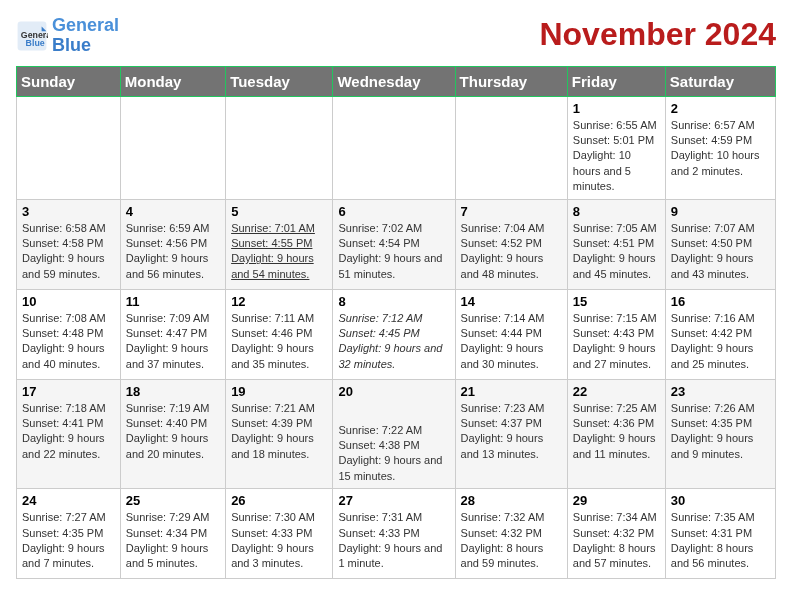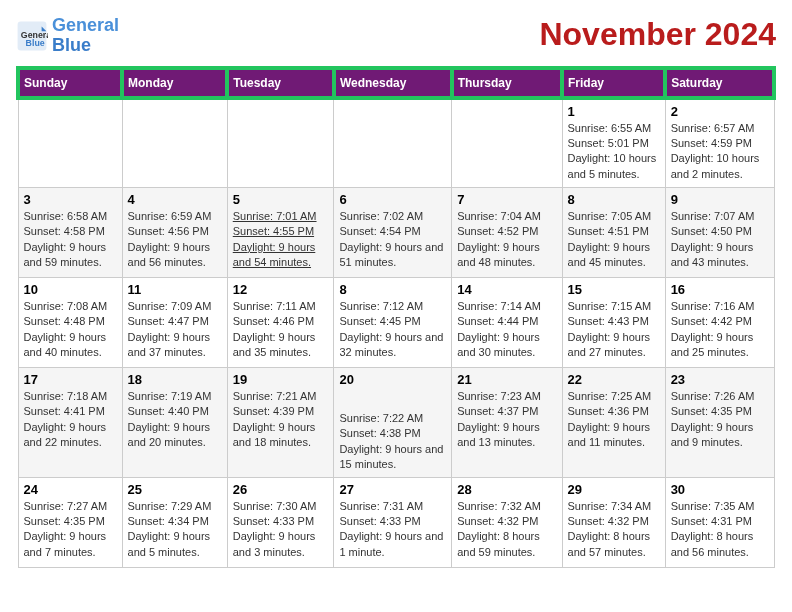--- a/index.html
+++ b/index.html
@@ -43,27 +43,27 @@
     .subtitle {
       font-size: 15px;
       color: #555;
     }
     table {
       width: 100%;
       border-collapse: collapse;
       font-size: 11px;
     }
     thead tr th {
-      background: #701a75;
+      background: #737373;
       color: #fff;
       font-weight: bold;
       padding: 6px 4px;
       text-align: left;
-      font-size: 12px;
-      border: 4px solid #22c55e;
+      font-size: 15px;
+      border: 1px solid #22c55e;
     }
     tbody tr td {
       border: 1px solid #ccc;
       vertical-align: top;
       padding: 4px 5px;
       min-height: 80px;
       height: 90px;
       background: #fff;
     }
     tbody tr:nth-child(even) td {
@@ -196,21 +196,21 @@
 Daylight: 9 hours and 37 minutes.</div>
         </td>
         <td>
           <div class="day-num">12</div>
           <div class="day-info" style="white-space: pre-line;">Sunrise: 7:11 AM
 Sunset: 4:46 PM
 Daylight: 9 hours and 35 minutes.</div>
         </td>
         <td>
           <div class="day-num">8</div>
-          <div class="day-info" style="white-space: pre-line;">Sunrise: 7:12 AM
+          <div class="day-info" style="white-space: pre-line; font-style: italic;">Sunrise: 7:12 AM
 Sunset: 4:45 PM
 Daylight: 9 hours and 32 minutes.</div>
         </td>
         <td>
           <div class="day-num">14</div>
           <div class="day-info" style="white-space: pre-line;">Sunrise: 7:14 AM
 Sunset: 4:44 PM
 Daylight: 9 hours and 30 minutes.</div>
         </td>
         <td>

